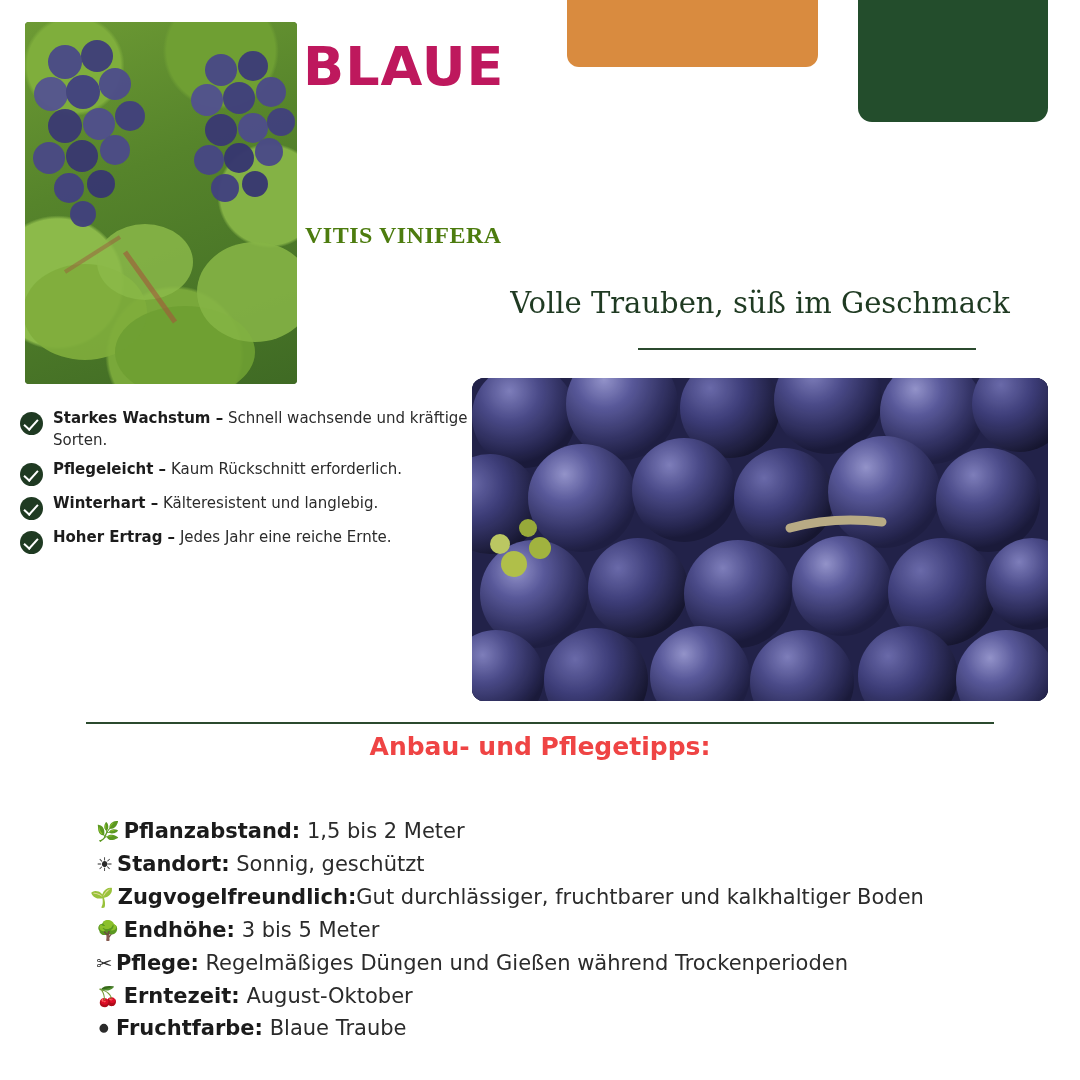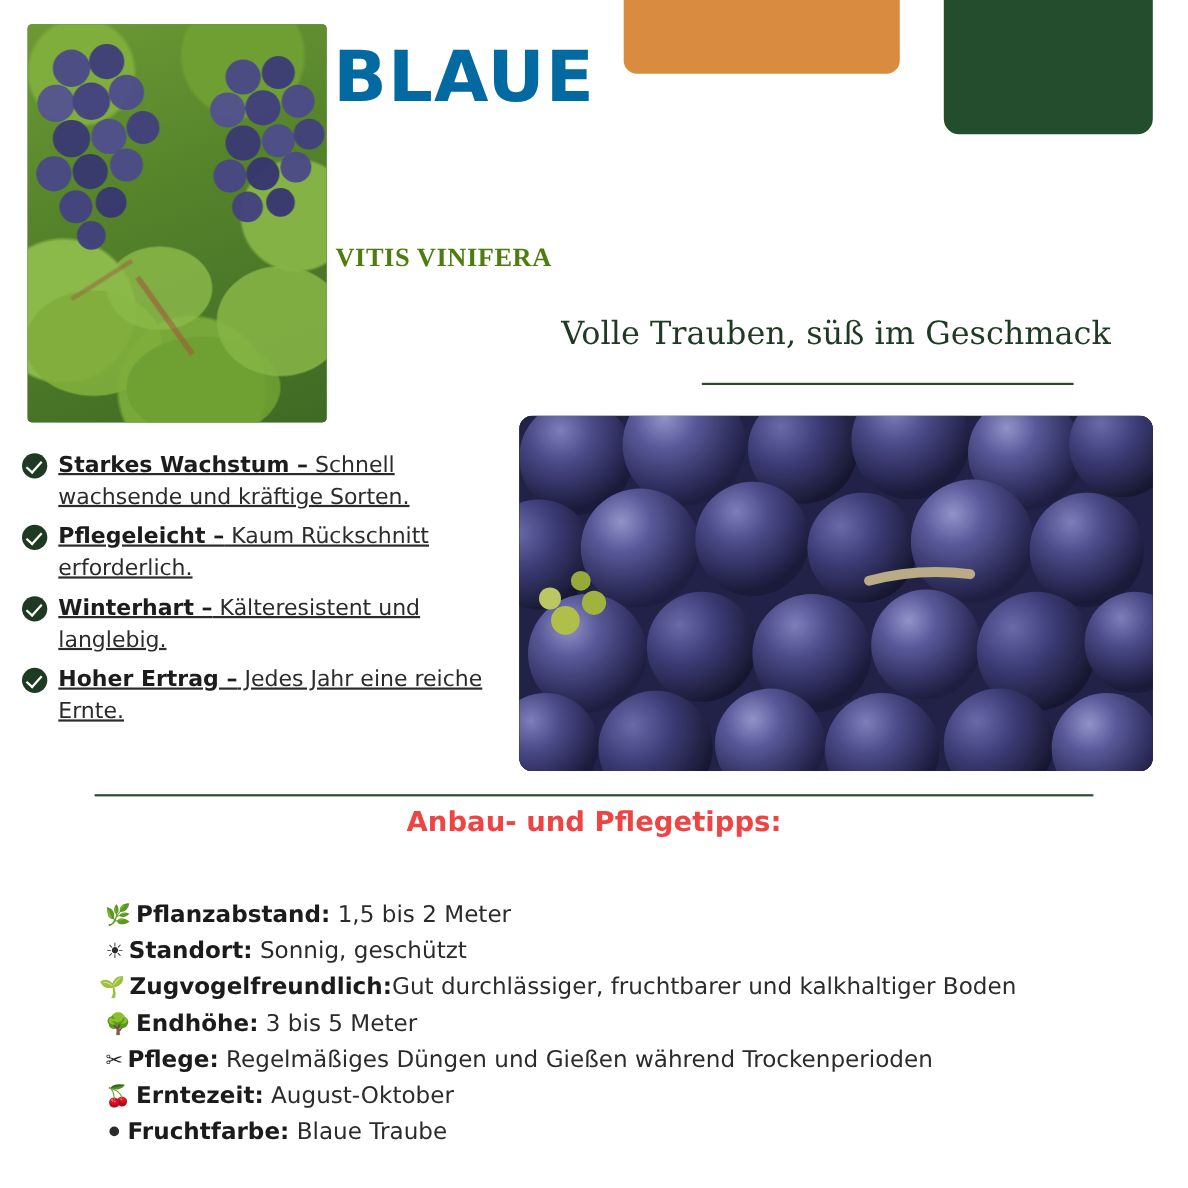--- a/index.html
+++ b/index.html
@@ -52,24 +52,24 @@
       linear-gradient(160deg, #6d9a34 0%, #56842b 40%, #3f6a24 100%);
   }
 
   
   .title {
     position: absolute;
     left: 303px; top: 42px;
     width: 620px;
     font-family: "DejaVu Sans", sans-serif;
     font-weight: 700;
-    font-size: 64px;
+    font-size: 54px;
     line-height: 0.93;
     letter-spacing: 1px;
-    color: #0369a1;
+    color: #be185d;
     text-transform: uppercase;
   }
   .subtitle {
     position: absolute;
     left: 305px; top: 222px;
     font-family: Liberation Serif, serif;
     font-weight: 700;
     font-size: 24px;
     letter-spacing: 0.5px;
     color: #4d7c0f;
@@ -114,24 +114,23 @@
   .feature .check::after {
     content: "";
     position: absolute;
     left: 7px; top: 4px;
     width: 6px; height: 12px;
     border: solid #ffffff;
     border-width: 0 2.6px 2.6px 0;
     transform: rotate(42deg);
   }
   .feature .text {
-    font-size: 20px;
+    font-size: 15px;
     line-height: 1.45;
     color: #2b2b2b;
-    text-decoration: underline;
   }
   .feature .text b {
     font-weight: 700;
     color: #1c1c1c;
   }
 
   
   .main-photo {
     position: absolute;
     left: 472px; top: 378px;

